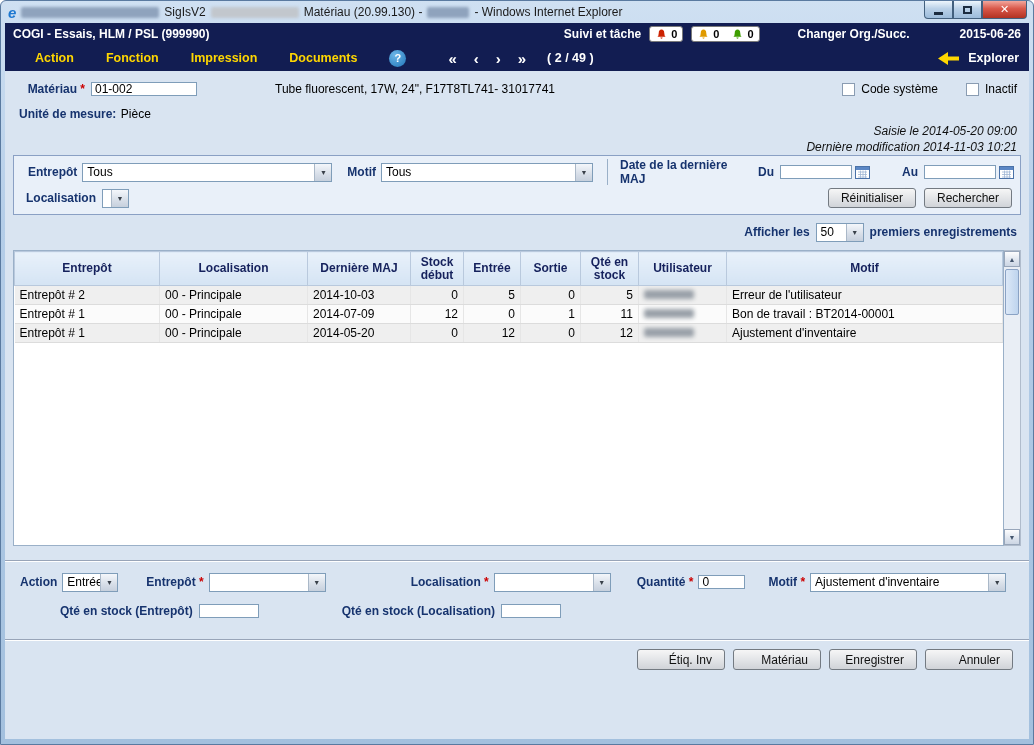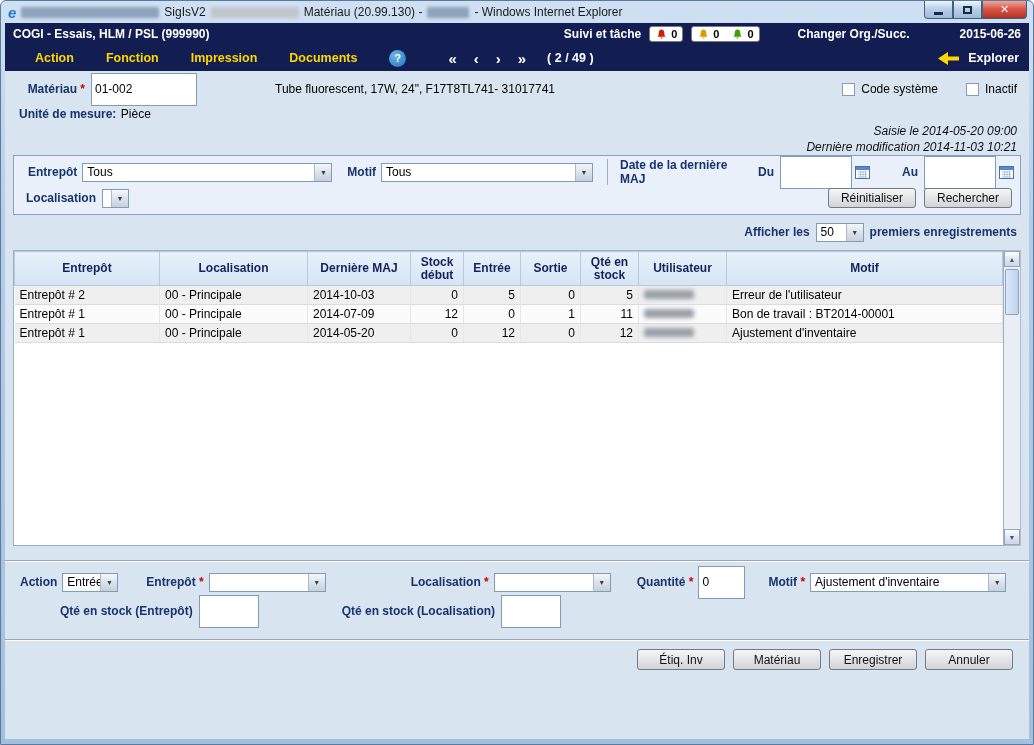--- a/index.html
+++ b/index.html
@@ -40,21 +40,21 @@
                  color:#fff; font-weight:bold; font-size:11px; display:flex; align-items:center; justify-content:center; margin-right:42px; }
   .nav-arrow { color:#fff; font-weight:bold; font-size:15px; margin-right:17px; cursor:pointer; }
   .pager { color:#fff; font-weight:bold; font-size:12.5px; margin-left:4px; }
   .hdr2-right { margin-left:auto; display:flex; align-items:center; gap:9px; }
   .home-link { color:#fff; font-weight:bold; font-size:12.5px; cursor:pointer; }
 
   
   .lbl { color:#16336e; font-weight:bold; font-size:12px; }
   .req { color:#cc0000; font-weight:bold; }
   .plain { color:#000; font-size:12px; }
-  .txt-input { height:33px; border:1px solid #7f9db9; font-family:"Liberation Sans",sans-serif; font-size:12px; padding:0 3px; background:#fff; }
+  .txt-input { height:14px; border:1px solid #7f9db9; font-family:"Liberation Sans",sans-serif; font-size:12px; padding:0 3px; background:#fff; }
   .txt-input.dis { background:#f2f2ef; color:#555; border-color:#aeb8c2; }
   .rowA { display:flex; align-items:center; padding:8px 8px 0 8px; height:28px; }
   .lblbox { width:72px; text-align:right; }
   .rowA input { width:106px; margin-left:6px; }
   .desc { margin-left:78px; }
   .chk-group { margin-left:auto; margin-right:4px; display:flex; align-items:center; gap:6px; }
   .chk { width:13px; height:13px; border:1px solid #8a9cb2; background:#fff; display:inline-block; }
   .chk2 { margin-left:22px; }
   .rowB { display:flex; align-items:center; padding:4px 8px 0 8px; height:24px; }
   .rowB input { width:58px; margin-left:6px; }
@@ -76,21 +76,21 @@
              display:flex; align-items:center; justify-content:center; font-size:7px; color:#39404a; }
   .sel-entrepot { width:250px; }
   .sel-motif { width:212px; margin-left:5px; }
   .date-group { margin-left:14px; padding-left:12px; border-left:1px solid #9ab0c8; display:flex; align-items:center; height:26px; flex:1; }
   .date-group input { width:72px; margin-left:6px; }
   .cal-icon { margin-left:3px; cursor:pointer; display:inline-flex; }
   .au-lbl { margin-left:32px; }
   .sel-loc { width:27px; margin-left:6px; }
   .frow2-buttons { margin-left:auto; display:flex; gap:8px; margin-right:2px; }
   .btn { height:20px; padding:1px 12px; font-family:"Liberation Sans",sans-serif; font-size:12px; color:#111;
-         background:linear-gradient(#f6f6f6,#e3e5e8 50%,#d0d3d8); border:1px solid #737a82; border-radius:3px; cursor:pointer; }
+         background:linear-gradient(#f6f6f6,#e3e5e8 50%,#d0d3d8); border:1px solid #737a82; border-radius:3px; cursor:pointer;text-align:right; }
   .showrow { display:flex; justify-content:flex-end; align-items:center; gap:6px; padding:7px 12px 0 0; height:27px; }
   .sel-show { width:48px; }
 
   
   .table-wrap { margin:8px 8px 0 8px; display:flex; height:296px; }
   .tbl-area { flex:1; background:#fff; border:1px solid #9ab0c8; overflow:hidden; }
   table { width:100%; border-collapse:collapse; table-layout:fixed; }
   th { background:linear-gradient(#e8f1fa,#d5e4f4); color:#15215c; font-weight:bold; font-size:12px; line-height:13px;
        border:1px solid #b9c9dd; height:34px; vertical-align:middle; text-align:center; padding:0 2px; }
   td { font-size:12px; color:#000; padding:2px 5px; height:17px; border-bottom:1px solid #dcdcdc; border-right:1px solid #e6e6e6;

